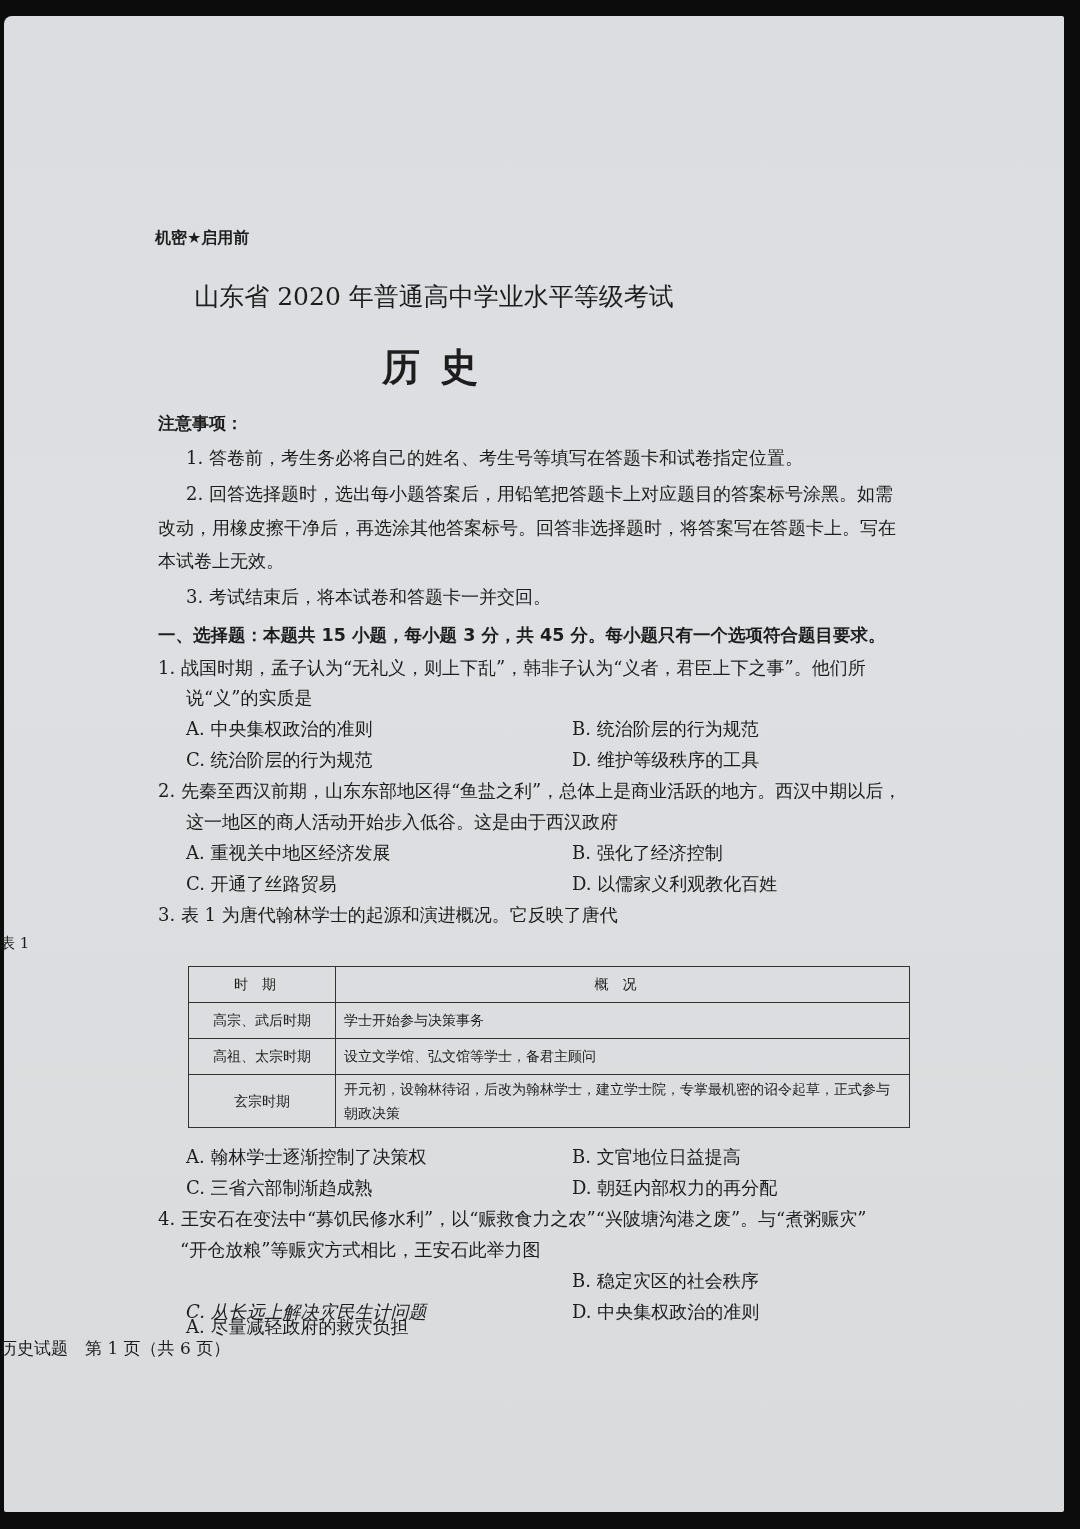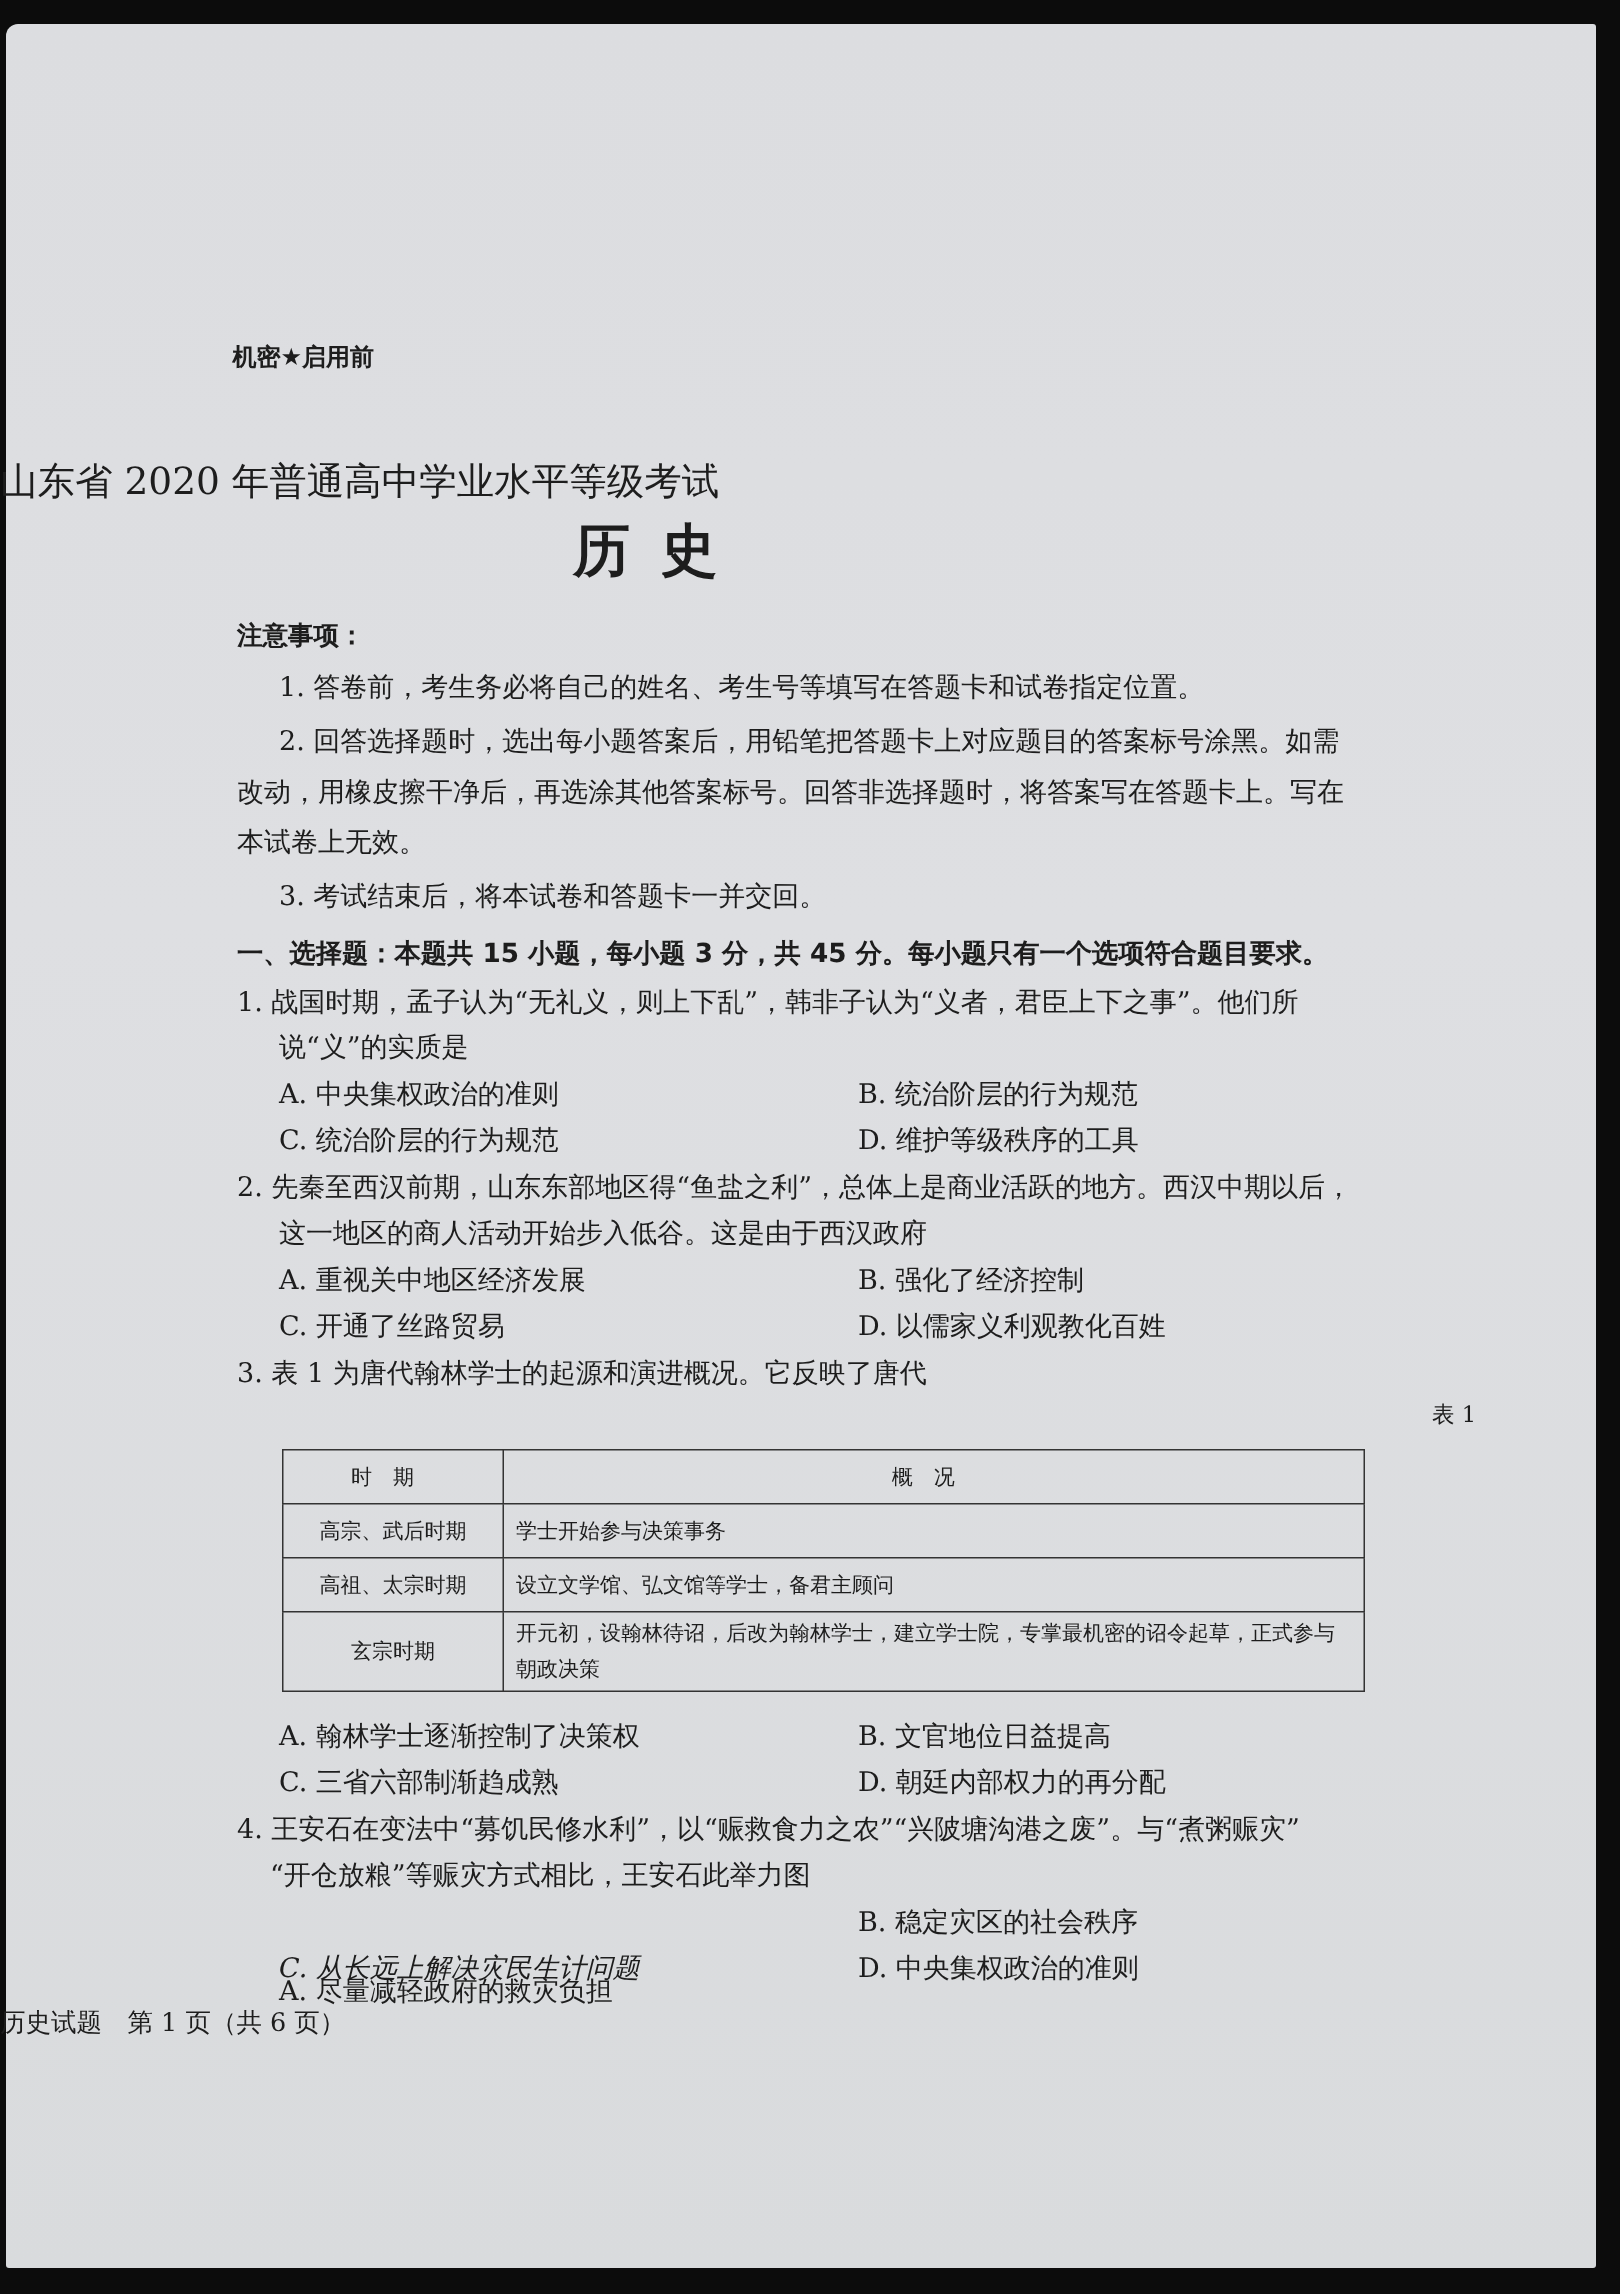--- a/index.html
+++ b/index.html
@@ -3,28 +3,28 @@
 <meta charset="utf-8">
 <style>
   html,body{margin:0;padding:0;}
   body{width:1080px;height:1529px;background:#0c0c0c;position:relative;overflow:hidden;
        font-family:"DejaVu Serif","Liberation Serif",serif;color:#1d1d1d;}
   .paper{position:absolute;left:4px;top:16px;width:1060px;height:1496px;
          background:linear-gradient(180deg,#dcdde0 0%,#dedfe2 40%,#d9dbdd 100%);
          border-radius:8px 2px 2px 2px;}
   .abs{position:absolute;white-space:nowrap;}
   .conf{left:155px;top:228px;font-family:"DejaVu Sans","Liberation Sans",sans-serif;font-weight:bold;font-size:16px;}
-  .title{left:0;width:868px;top:280px;font-size:25px;margin-top:24px;}
+  .title{left:0;width:868px;top:280px;text-align:center;font-size:25px;}
   .subject{left:0;width:880px;top:342px;text-align:center;font-size:38px;font-weight:bold;letter-spacing:20px;font-family:"DejaVu Sans","Liberation Sans",sans-serif;}
   .notice-h{left:158px;top:412px;font-weight:bold;font-size:17px;font-family:"DejaVu Sans","Liberation Sans",sans-serif;}
   .line{font-size:18px;}
   .sec{left:158px;top:623px;font-weight:bold;font-size:17.5px;font-family:"DejaVu Sans","Liberation Sans",sans-serif;}
   .optA{left:186px;}
   .optB{left:572px;}
-  .caption{left:0;width:984px;top:934px;text-align:right;font-size:15px;}
+  .caption{left:0;width:984px;top:934px;text-align:left;font-size:15px;}
   table.t1{position:absolute;left:188px;top:966px;width:722px;border-collapse:collapse;font-size:14px;}
   table.t1 td{border:1.5px solid #333;padding:0 8px;height:35px;}
   table.t1 td.c1{width:130px;text-align:center;}
   table.t1 tr.hd td{text-align:center;letter-spacing:14px;}
   table.t1 tr.tall td{height:52px;line-height:24px;}
   .footer{left:0;width:1080px;top:1337px;font-size:17px;}
 </style>
 </head>
 <body>
 

